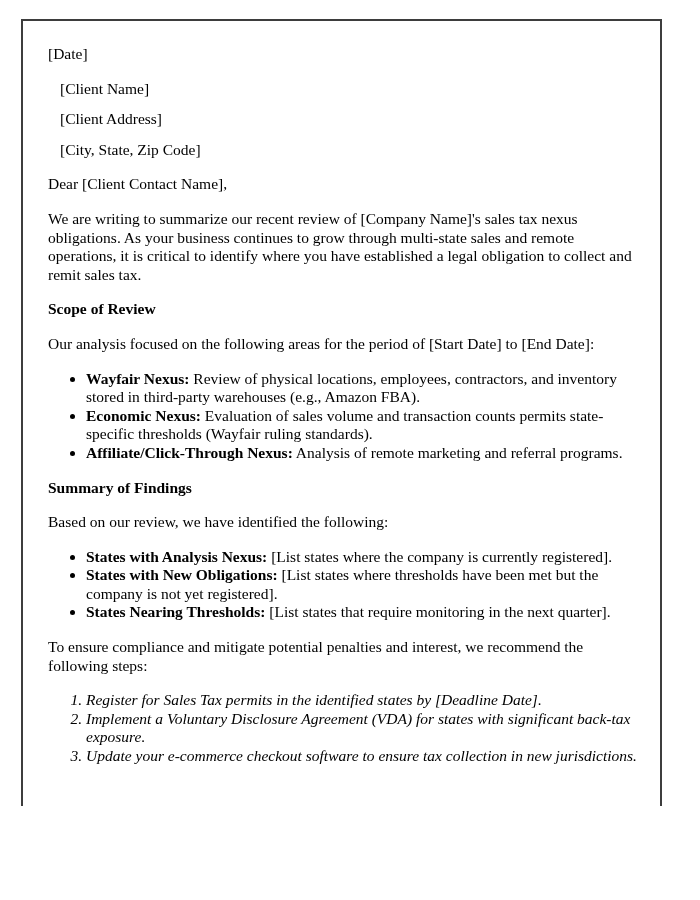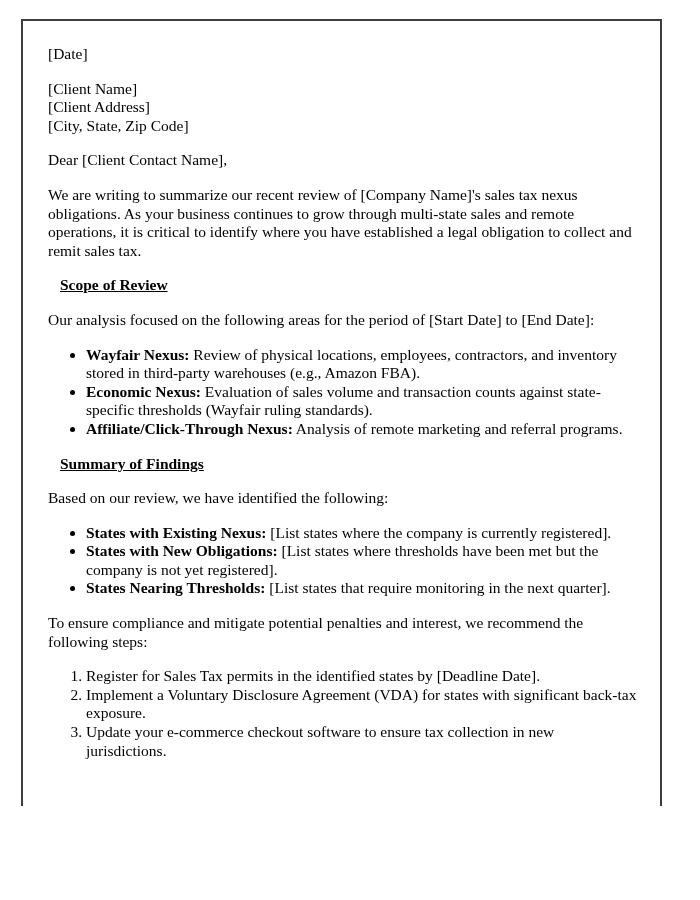--- a/index.html
+++ b/index.html
@@ -28,29 +28,29 @@
     top: 19px;
     width: 641px;
     height: 835px;
     box-sizing: border-box;
     border: 2px solid #3d3d3d;
     background: #ffffff;
     padding: 8px 22px 0 25px;
     overflow: visible;
   }
   .para { margin: 16px 0; }
-  .heading { margin: 16px 12px; font-weight: bold; text-decoration: underline; }
+  .heading { margin: 16px 0; font-weight: bold; }
   ul.blist, ol.nlist {
     margin: 8px 0;
     padding-left: 38px;
   }
   ul.blist { list-style-type: disc; }
-  ol.nlist { list-style-type: decimal; }
+  ol.nlist { list-style-type: decimal; font-style: italic; }
   li { margin: 0; padding: 0; }
-  .addr-line { margin: 0; }
+  .addr-line { margin: 12px; }
 </style>
 </head>
 <body>
 
 <div class="viewport">
   <div class="page">
 
     <p class="para">[Date]</p>
 
     <div class="para">
@@ -63,30 +63,30 @@
     <p class="para">Dear [Client Contact Name],</p>
 
     <p class="para">We are writing to summarize our recent review of [Company Name]'s sales tax nexus obligations. As your business continues to grow through multi-state sales and remote operations, it is critical to identify where you have established a legal obligation to collect and remit sales tax.</p>
 
     <p class="heading">Scope of Review</p>
 
     <p class="para">Our analysis focused on the following areas for the period of [Start Date] to [End Date]:</p>
 
     <ul class="blist">
       <li><strong>Wayfair Nexus:</strong><span> Review of physical locations, employees, contractors, and inventory stored in third-party warehouses (e.g., Amazon FBA).</span></li>
-      <li><strong>Economic Nexus:</strong><span> Evaluation of sales volume and transaction counts against state-specific thresholds (Wayfair ruling standards).</span></li>
+      <li><strong>Economic Nexus:</strong><span> Evaluation of sales volume and transaction counts permits state-specific thresholds (Wayfair ruling standards).</span></li>
       <li><strong>Affiliate/Click-Through Nexus:</strong><span> Analysis of remote marketing and referral programs.</span></li>
     </ul>
 
     <p class="heading">Summary of Findings</p>
 
     <p class="para">Based on our review, we have identified the following:</p>
 
     <ul class="blist">
-      <li><strong>States with Existing Nexus:</strong><span> [List states where the company is currently registered].</span></li>
+      <li><strong>States with Analysis Nexus:</strong><span> [List states where the company is currently registered].</span></li>
       <li><strong>States with New Obligations:</strong><span> [List states where thresholds have been met but the company is not yet registered].</span></li>
       <li><strong>States Nearing Thresholds:</strong><span> [List states that require monitoring in the next quarter].</span></li>
     </ul>
 
 
     <p class="para">To ensure compliance and mitigate potential penalties and interest, we recommend the following steps:</p>
 
     <ol class="nlist">
       <li><span>Register for Sales Tax permits in the identified states by [Deadline Date].</span></li>
       <li><span>Implement a Voluntary Disclosure Agreement (VDA) for states with significant back-tax exposure.</span></li>

